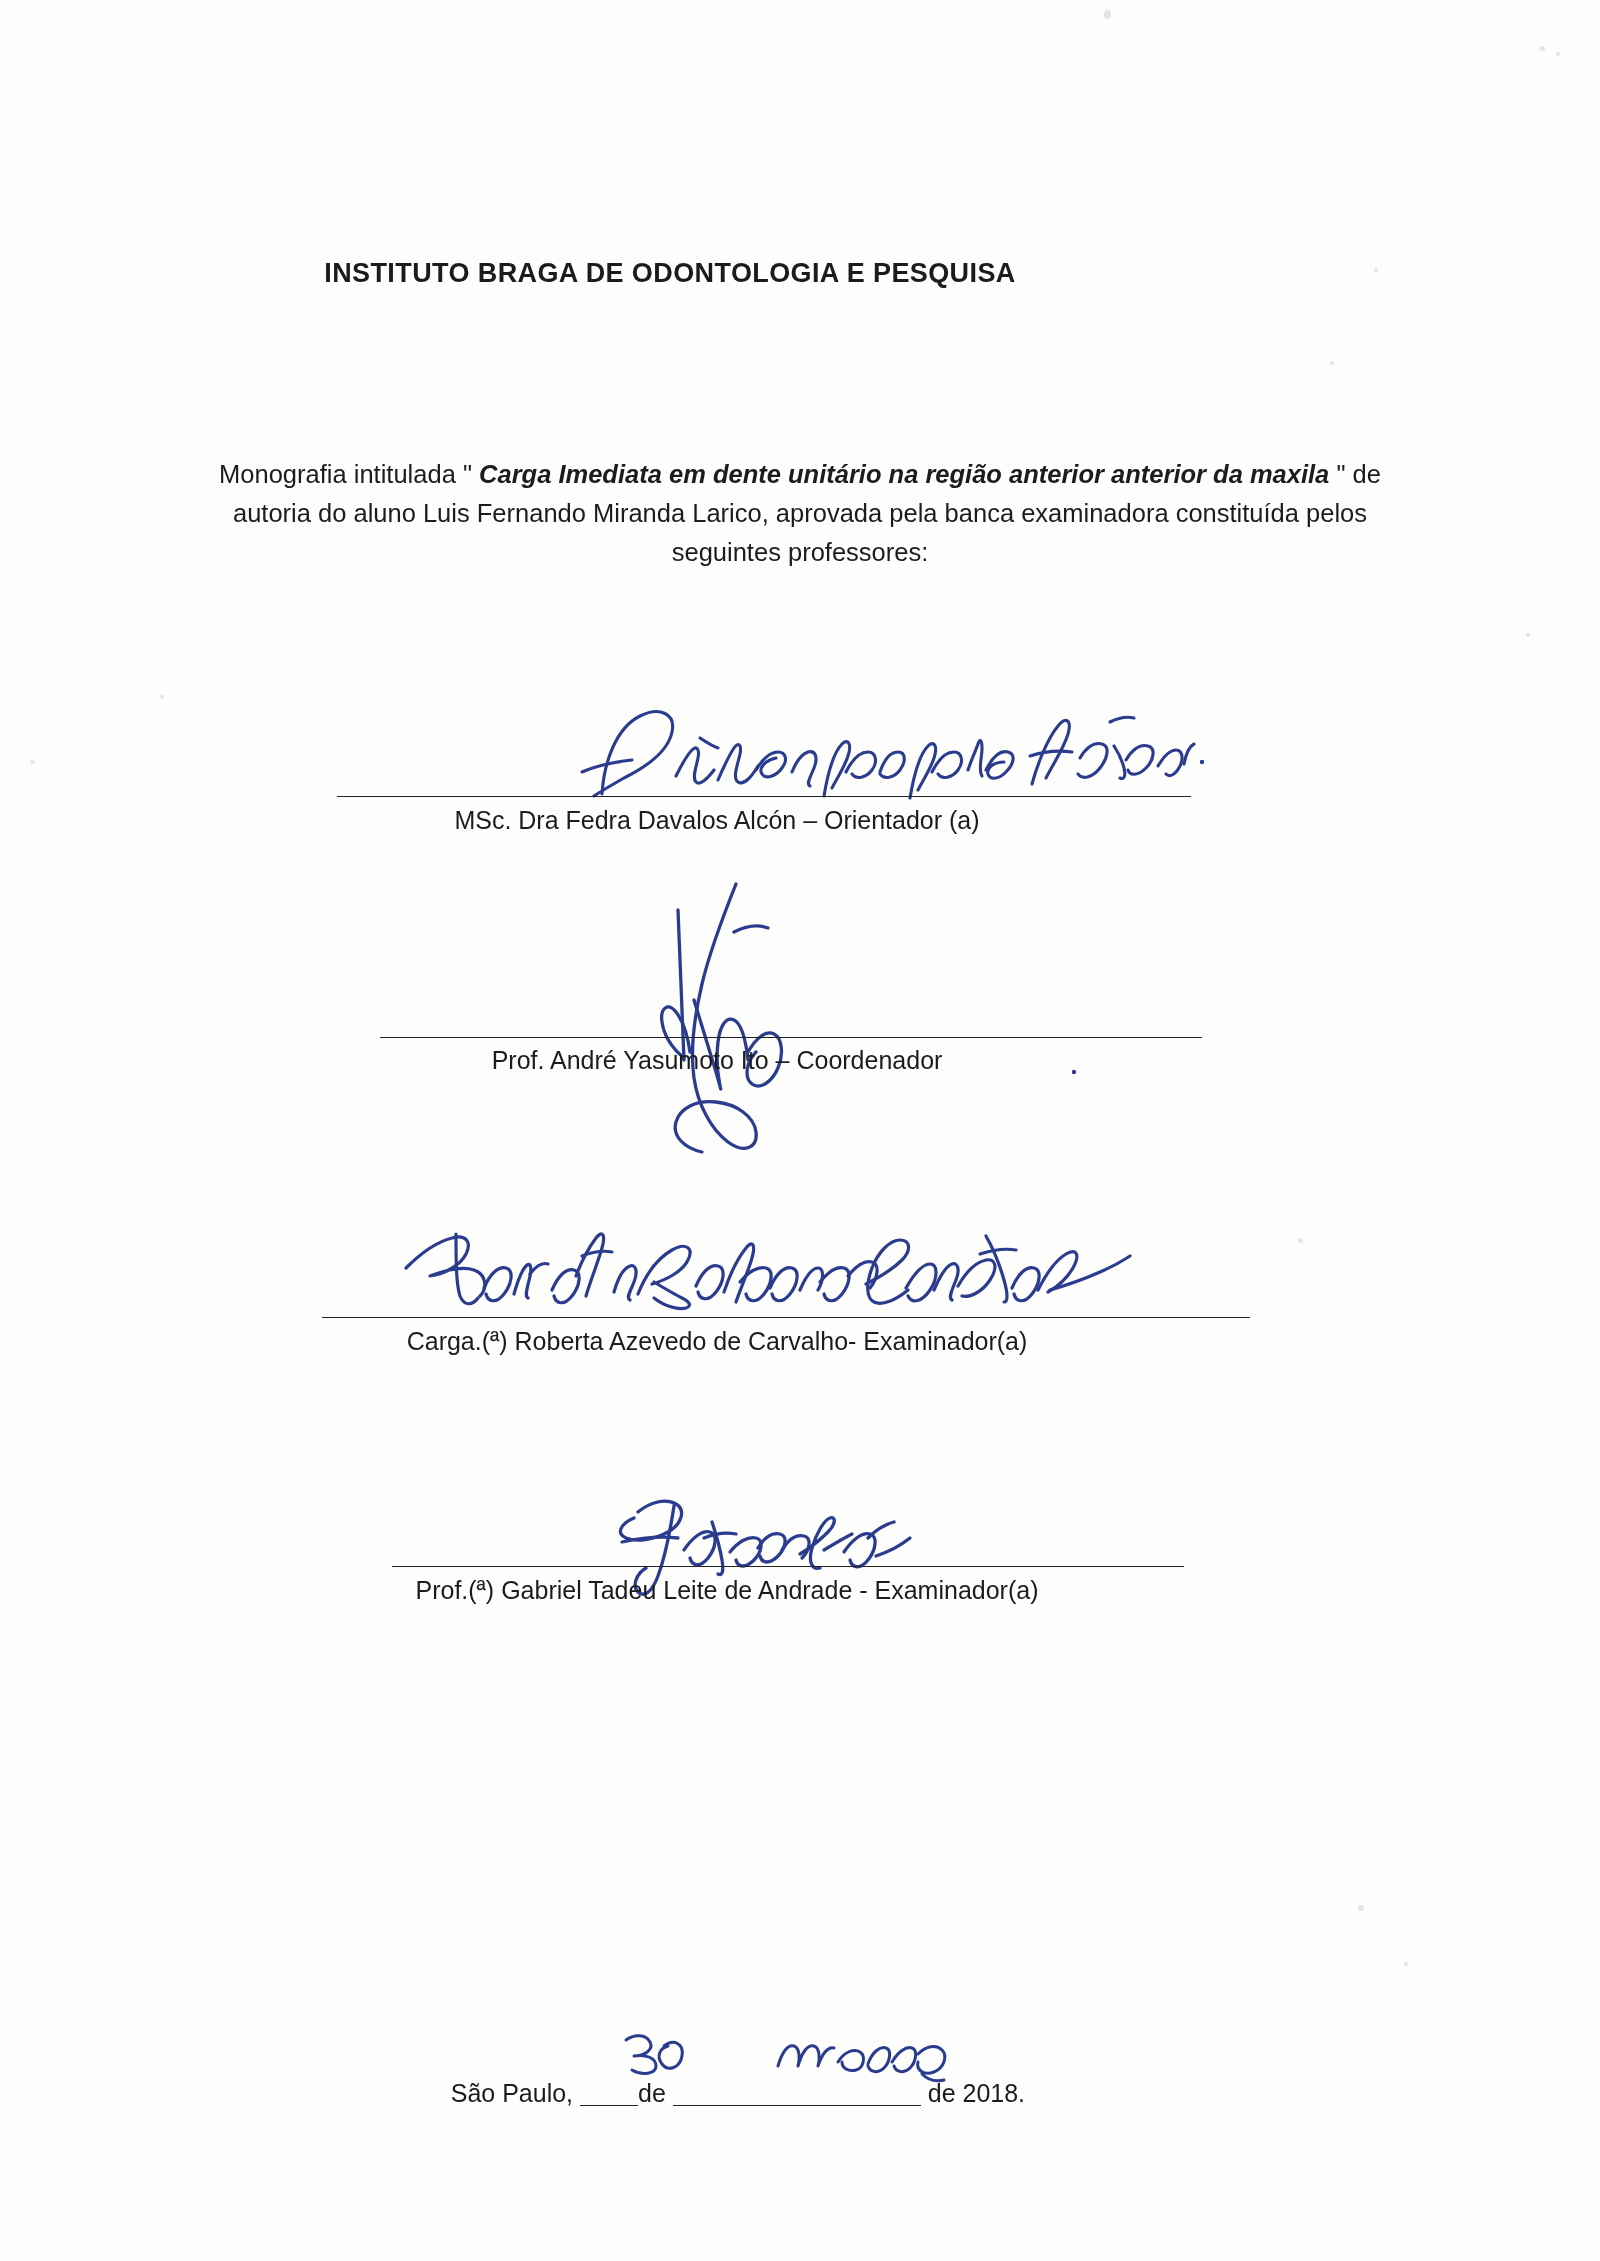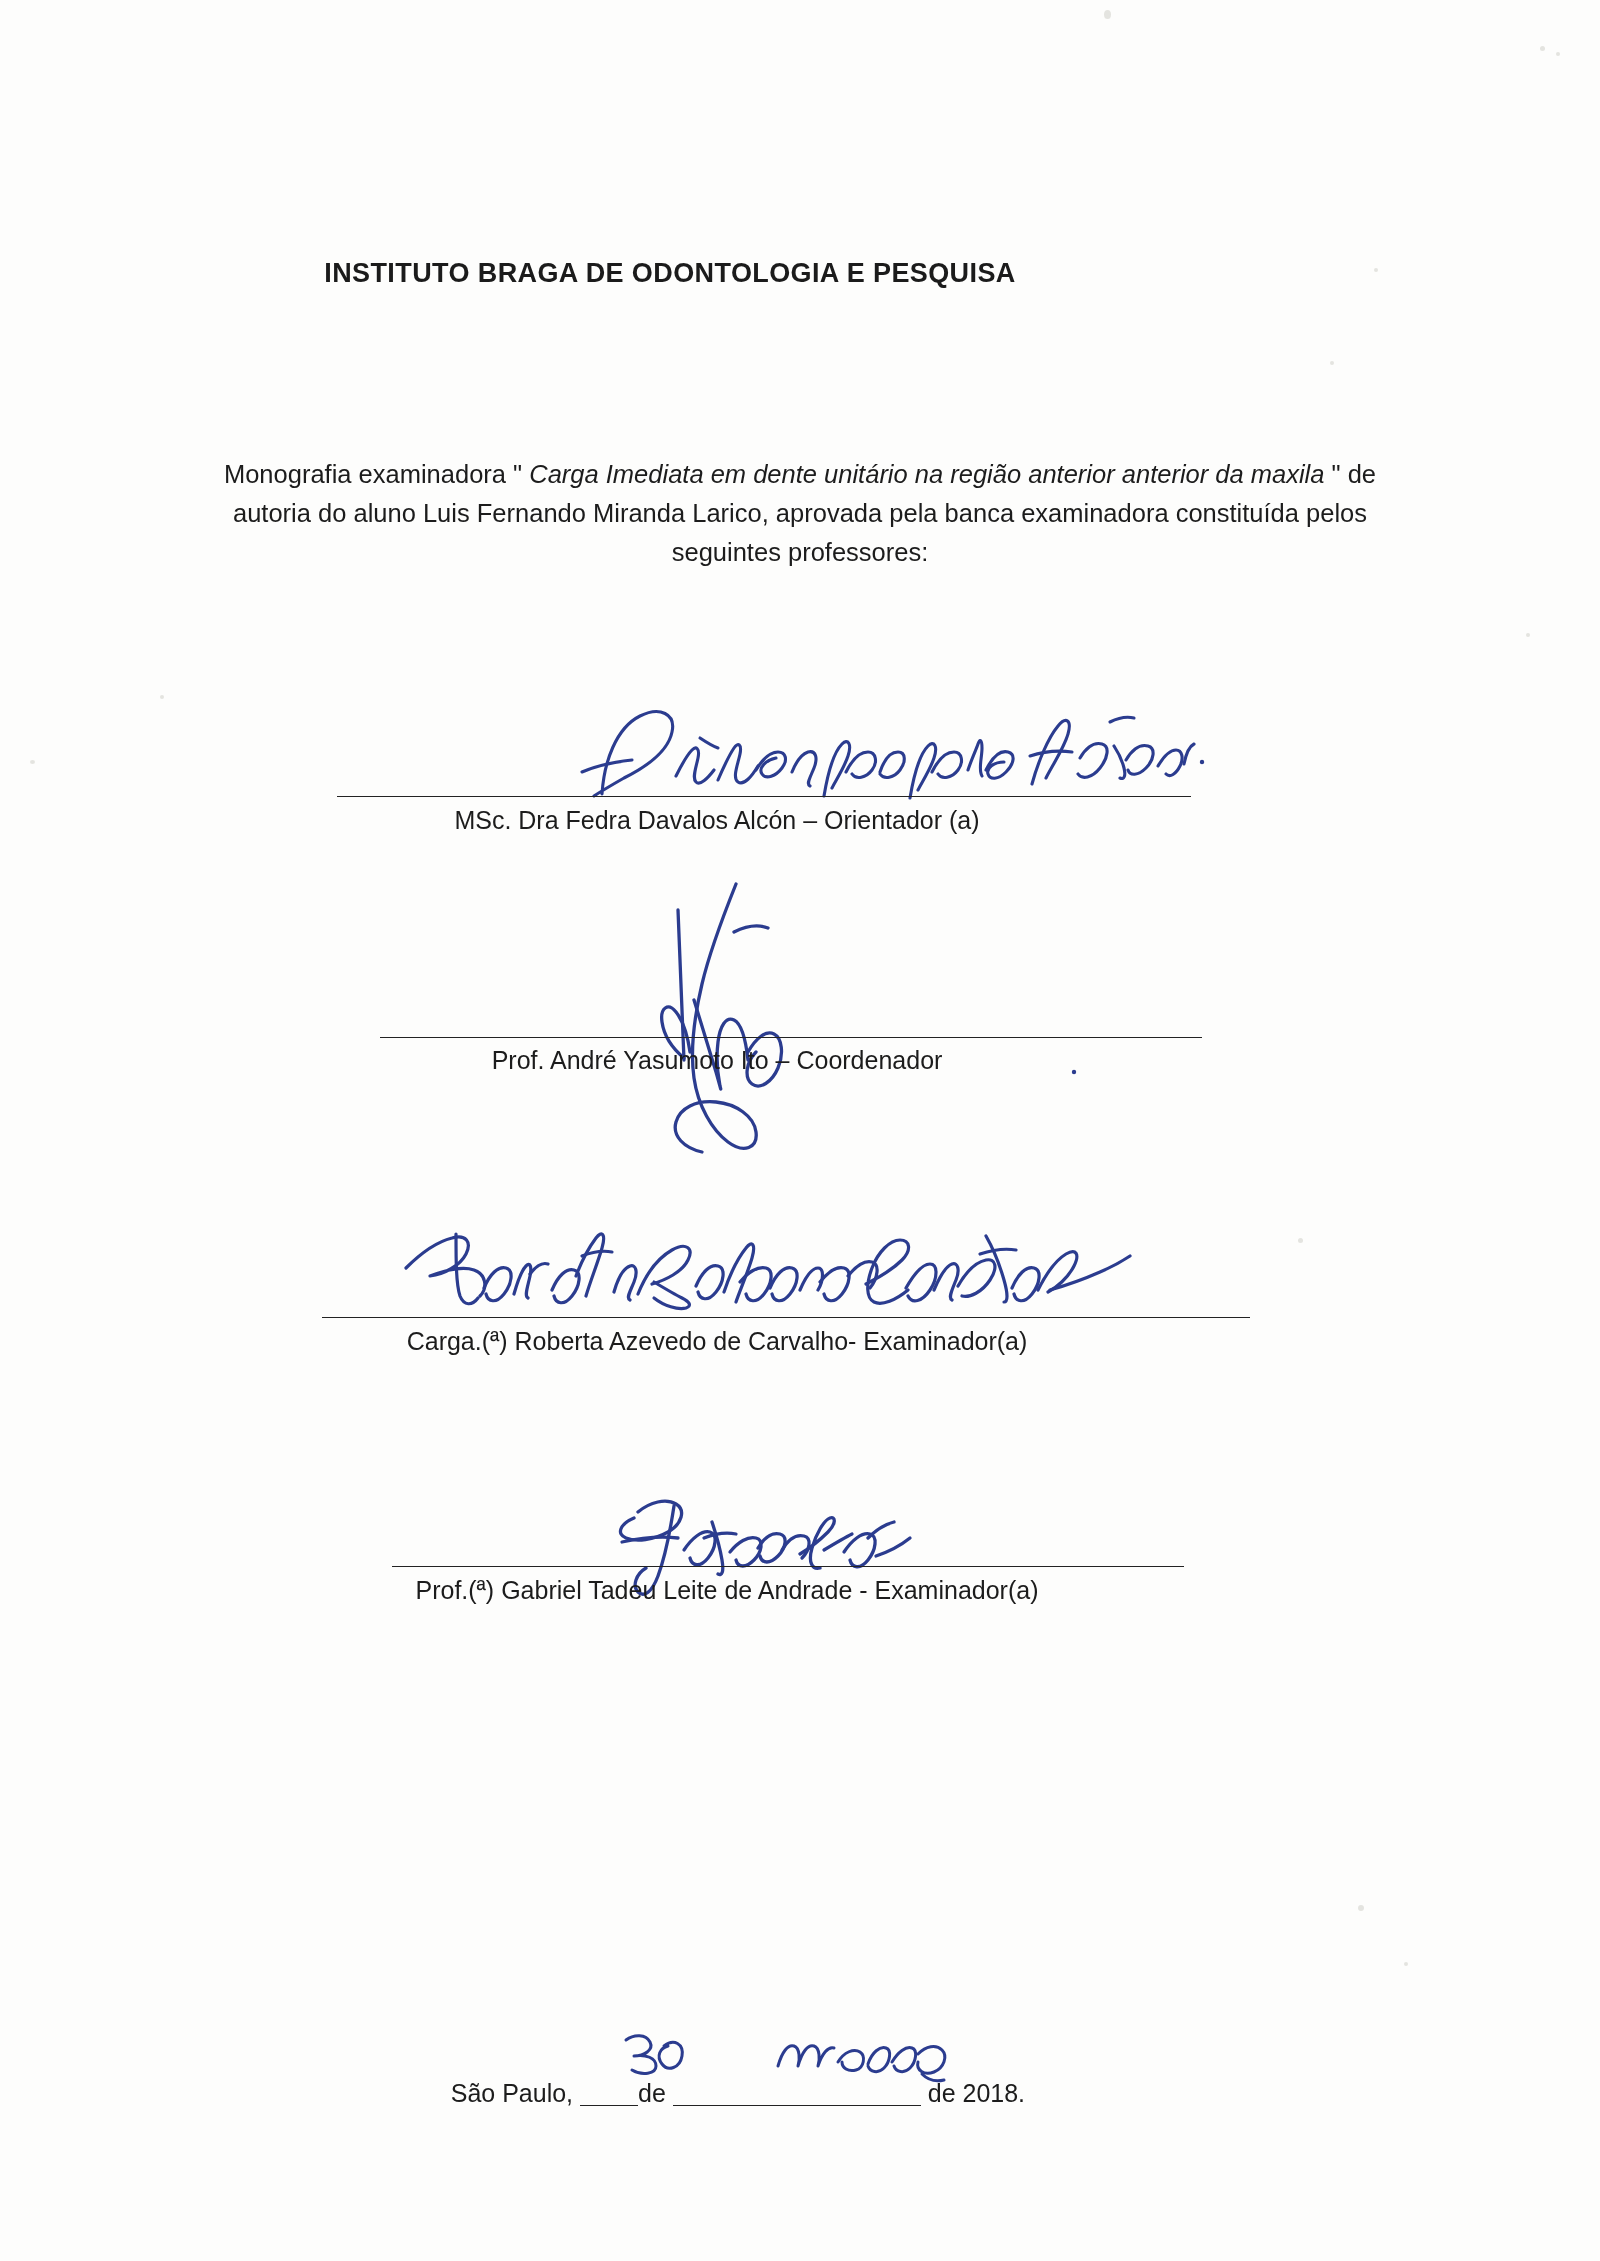--- a/index.html
+++ b/index.html
@@ -39,21 +39,21 @@
     position: absolute;
     top: 455px;
     left: 215px;
     width: 1170px;
     text-align: center;
     font-size: 25.5px;
     line-height: 39px;
     color: #1c1c1c;
   }
   .intro .title {
-    font-weight: normal;
+    font-weight: bold;
     font-style: italic;
   }
   .sig-line {
     position: absolute;
     height: 0;
     border-bottom: 1.6px solid #232323;
   }
   .sig-caption {
     position: absolute;
     left: 0;
@@ -103,21 +103,21 @@
   <div class="speck" style="top:633px;left:1526px;width:4px;height:4px;"></div>
   <div class="speck" style="top:760px;left:30px;width:5px;height:4px;"></div>
   <div class="speck" style="top:1238px;left:1298px;width:5px;height:5px;"></div>
   <div class="speck" style="top:1905px;left:1358px;width:6px;height:6px;"></div>
   <div class="speck" style="top:1962px;left:1404px;width:4px;height:4px;"></div>
   <div class="speck" style="top:695px;left:160px;width:4px;height:4px;"></div>
 
   <div class="institution">INSTITUTO BRAGA DE ODONTOLOGIA E PESQUISA</div>
 
   <div class="intro">
-    <span>Monografia examinadora</span><span> " </span><span class="title">Carga Imediata em dente unitário na região anterior anterior da maxila</span><span> " </span><span>de autoria do aluno Luis Fernando Miranda Larico, aprovada pela banca examinadora constituída pelos seguintes professores:</span>
+    <span>Monografia intitulada</span><span> " </span><span class="title">Carga Imediata em dente unitário na região anterior anterior da maxila</span><span> " </span><span>de autoria do aluno Luis Fernando Miranda Larico, aprovada pela banca examinadora constituída pelos seguintes professores:</span>
   </div>
 
   <div class="ink" style="top:700px;left:580px;">
     <svg width="640" height="120" viewBox="0 0 640 120">
       <g fill="none" stroke="#2b3c8f" stroke-width="3.1" stroke-linecap="round" stroke-linejoin="round">
         <path d="M22 94 C24 62 36 28 60 16 C80 6 96 14 92 32 C88 52 64 68 44 78 C30 86 20 92 14 96"></path>
         <path d="M2 72 C16 66 34 62 52 60"></path>
         <path d="M96 76 C102 64 108 54 112 50 C116 46 120 48 118 58 C116 68 112 78 116 82 C120 86 128 78 134 70"></path>
         <path d="M120 38 C126 42 132 46 138 48"></path>
         <path d="M138 80 C144 66 150 54 154 48 C158 42 162 44 160 54 C158 64 152 78 158 82 C164 86 172 76 178 66"></path>

